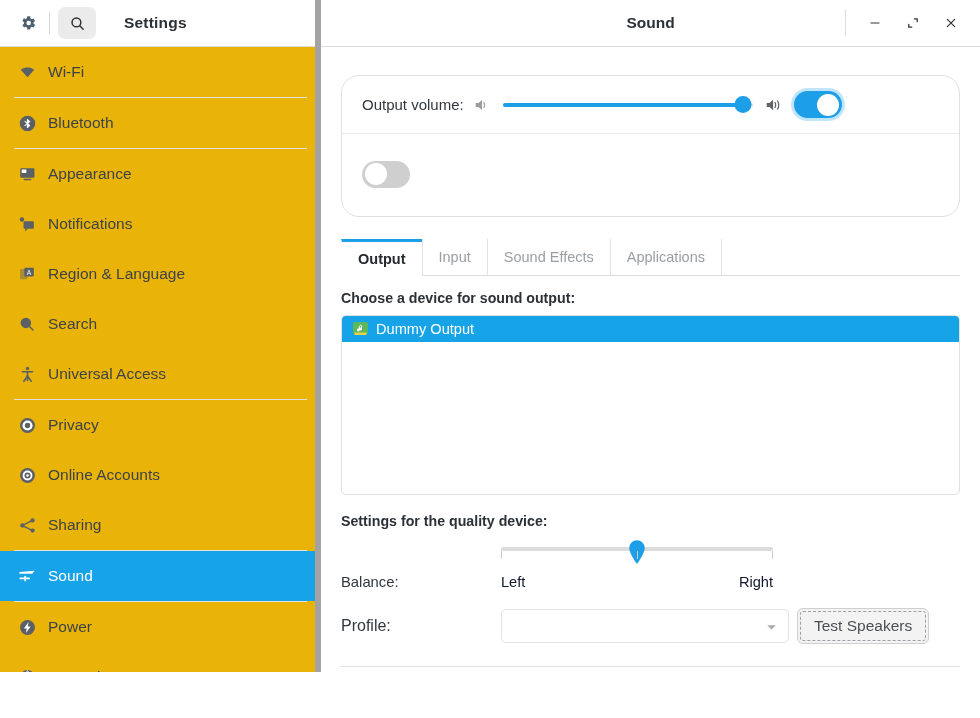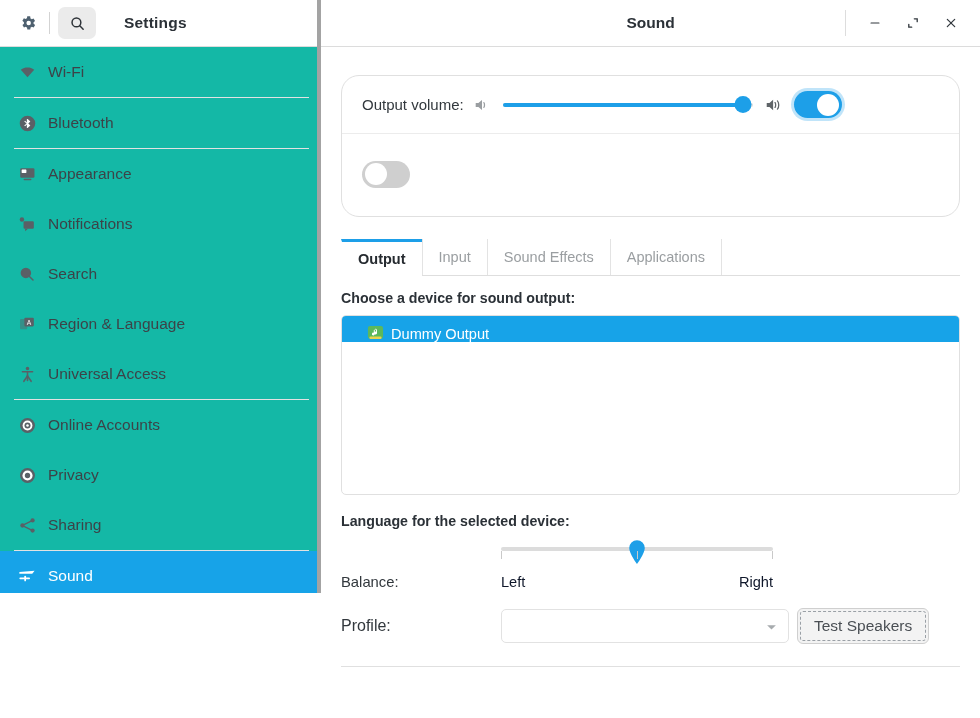--- a/index.html
+++ b/index.html
@@ -6,23 +6,23 @@
   html, body {
     width: 980px; height: 718px;
     font-family: "Liberation Sans", sans-serif;
     background: #ffffff;
     overflow: hidden;
   }
   .app { display: flex; width: 980px; height: 718px; position: relative; }
 
   
   .sidebar {
-    width: 321px; height: 593px;
-    background: #14b8a6;
-    border-right: 4px solid #a3a3a3;
+    width: 321px; height: 672px;
+    background: #eab308;
+    border-right: 6px solid #a3a3a3;
     display: flex; flex-direction: column;
     position: relative;
   }
   .sidebar-header {
     height: 47px; min-height: 47px;
     display: flex; align-items: center;
     border-bottom: 1px solid #dcdcdc;
     padding-left: 13px;
     background: #fff;
   }
@@ -150,22 +150,22 @@
   .tab-filler { flex: 1; border-left: 1px solid #e3e3e3; height: 36px; }
 
   .panel { padding: 14px 0 0 0; }
   .sec-title { font-size: 14.2px; font-weight: bold; color: #2b3137; margin-bottom: 9px; }
 
   .devlist {
     height: 180px; border: 1px solid #e0e0e0; border-radius: 5px;
     overflow: hidden; background: #fff;
   }
   .dev-item {
-    height: 26px; display: flex; align-items: flex-end;
-    padding-left: 25px; background: #17a3e8; color: #fff; font-size: 14.6px;
+    height: 26px; display: flex; align-items: center;
+    padding-left: 10px; background: #17a3e8; color: #fff; font-size: 14.6px;
   }
   .dev-icon { width: 17px; height: 17px; margin-right: 7px; position: relative; flex: none; }
 
   .settings-sec { margin-top: 18px; }
   .bal-row { display: flex; align-items: flex-end; margin-top: 8px; }
   .bal-label { font-size: 14.8px; color: #32383d; width: 160px; padding-top: 5px; }
   .bal-slider-box { position: relative; width: 272px; }
   .bal-track { height: 4px; background: #dcdcdc; border-radius: 2px; margin-top: 9px; }
   .bal-pin {
     position: absolute; left: 50%; top: 0px; transform: translateX(-50%);
@@ -248,70 +248,70 @@
             <svg width="19" height="19" viewBox="0 0 24 24">
               <rect x="7" y="8" width="13" height="9.4" rx="1.4"></rect>
               <path d="M9 17.4 L9 20.6 L12.6 17.4 Z"></path>
               <circle cx="5" cy="5.6" r="2.8"></circle>
             </svg>
           </span>
           <span class="lbl">Notifications</span>
         </div>
         <div class="nav-item">
           <span class="ic">
+            <svg width="19" height="19" viewBox="0 0 24 24">
+              <rect x="2.6" y="5" width="9" height="13" rx="1.2" opacity=".45"></rect>
+              <rect x="8" y="3.4" width="12" height="11" rx="1.4"></rect>
+              <text x="14" y="12" font-size="8.5" fill="#ffffff" text-anchor="middle" font-family="Liberation Sans">A</text>
+            </svg>
+          </span>
+          <span class="lbl">Region &amp; Language</span>
+        </div>
+        <div class="nav-item">
+          <span class="ic">
             <svg width="18" height="18" viewBox="0 0 24 24" fill="none" stroke="#5a6066" stroke-width="2">
               <circle cx="10.5" cy="10.5" r="6"></circle>
               <line x1="15" y1="15" x2="20" y2="20" stroke-linecap="round"></line>
             </svg>
           </span>
           <span class="lbl">Search</span>
-        </div>
-        <div class="nav-item">
-          <span class="ic">
-            <svg width="19" height="19" viewBox="0 0 24 24">
-              <rect x="2.6" y="5" width="9" height="13" rx="1.2" opacity=".45"></rect>
-              <rect x="8" y="3.4" width="12" height="11" rx="1.4"></rect>
-              <text x="14" y="12" font-size="8.5" fill="#ffffff" text-anchor="middle" font-family="Liberation Sans">A</text>
-            </svg>
-          </span>
-          <span class="lbl">Region &amp; Language</span>
         </div>
         <div class="nav-item">
           <span class="ic">
             <svg width="19" height="19" viewBox="0 0 24 24">
               <circle cx="12" cy="4.4" r="2.2"></circle>
               <rect x="4.6" y="7.6" width="14.8" height="2" rx="1"></rect>
               <rect x="11" y="8.6" width="2" height="12" rx="1"></rect>
               <path d="M12 13.8 L7.4 20.6" stroke-width="2" stroke="#5a6066" stroke-linecap="round"></path>
               <path d="M12 13.8 L16.6 20.6" stroke-width="2" stroke="#5a6066" stroke-linecap="round"></path>
             </svg>
           </span>
           <span class="lbl">Universal Access</span>
         </div>
         <div class="nav-sep"></div>
         <div class="nav-item">
           <span class="ic">
             <svg width="19" height="19" viewBox="0 0 24 24">
               <circle cx="12" cy="12" r="9.4"></circle>
+              <circle cx="12" cy="12" r="6.4" fill="#ffffff"></circle>
+              <circle cx="12" cy="12" r="3.4"></circle>
+            </svg>
+          </span>
+          <span class="lbl">Privacy</span>
+        </div>
+        <div class="nav-item">
+          <span class="ic">
+            <svg width="19" height="19" viewBox="0 0 24 24">
+              <circle cx="12" cy="12" r="9.4"></circle>
               <circle cx="12" cy="12" r="6.2" fill="#ffffff"></circle>
               <circle cx="12" cy="12" r="3.8"></circle>
               <circle cx="12" cy="12" r="1.6" fill="#ffffff"></circle>
             </svg>
           </span>
           <span class="lbl">Online Accounts</span>
-        </div>
-        <div class="nav-item">
-          <span class="ic">
-            <svg width="19" height="19" viewBox="0 0 24 24">
-              <circle cx="12" cy="12" r="9.4"></circle>
-              <circle cx="12" cy="12" r="6.4" fill="#ffffff"></circle>
-              <circle cx="12" cy="12" r="3.4"></circle>
-            </svg>
-          </span>
-          <span class="lbl">Privacy</span>
         </div>
         <div class="nav-item">
           <span class="ic">
             <svg width="19" height="19" viewBox="0 0 24 24">
               <circle cx="18.4" cy="5.6" r="2.7"></circle>
               <circle cx="5.6" cy="12" r="2.7"></circle>
               <circle cx="18.4" cy="18.4" r="2.7"></circle>
               <line x1="7.6" y1="10.8" x2="16.6" y2="6.6" stroke="#5a6066" stroke-width="1.8"></line>
               <line x1="7.6" y1="13.2" x2="16.6" y2="17.4" stroke="#5a6066" stroke-width="1.8"></line>
             </svg>
@@ -432,21 +432,21 @@
                   <rect x="1" y="1" width="16" height="13.5" rx="2.2" fill="#5cb85c"></rect>
                   <rect x="2.6" y="12.2" width="12.8" height="2.6" rx="1" fill="#e8d44d"></rect>
                   <path d="M8.2 4.4v5.1a1.5 1.5 0 1 1-1-1.4V5.4l3.4-.9v4a1.5 1.5 0 1 1-1-1.4V3.6z" fill="#ffffff"></path>
                 </svg>
               </span>
               <span>Dummy Output</span>
             </div>
           </div>
 
           <div class="settings-sec">
-            <div class="sec-title">Language for the selected device:</div>
+            <div class="sec-title">Settings for the quality device:</div>
 
             <div class="bal-row">
               <div class="bal-label">Balance:</div>
               <div class="bal-slider-box">
                 <div class="bal-track"></div>
                 <div class="bal-pin" id="bal-pin" style="left: 50%;">
                   <svg width="20" height="27" viewBox="0 0 20 27">
                     <path d="M10 26 C10 26 2.2 15.6 2.2 10 A7.8 7.8 0 1 1 17.8 10 C17.8 15.6 10 26 10 26 Z" fill="#1d9fe8"></path>
                   </svg>
                 </div>

